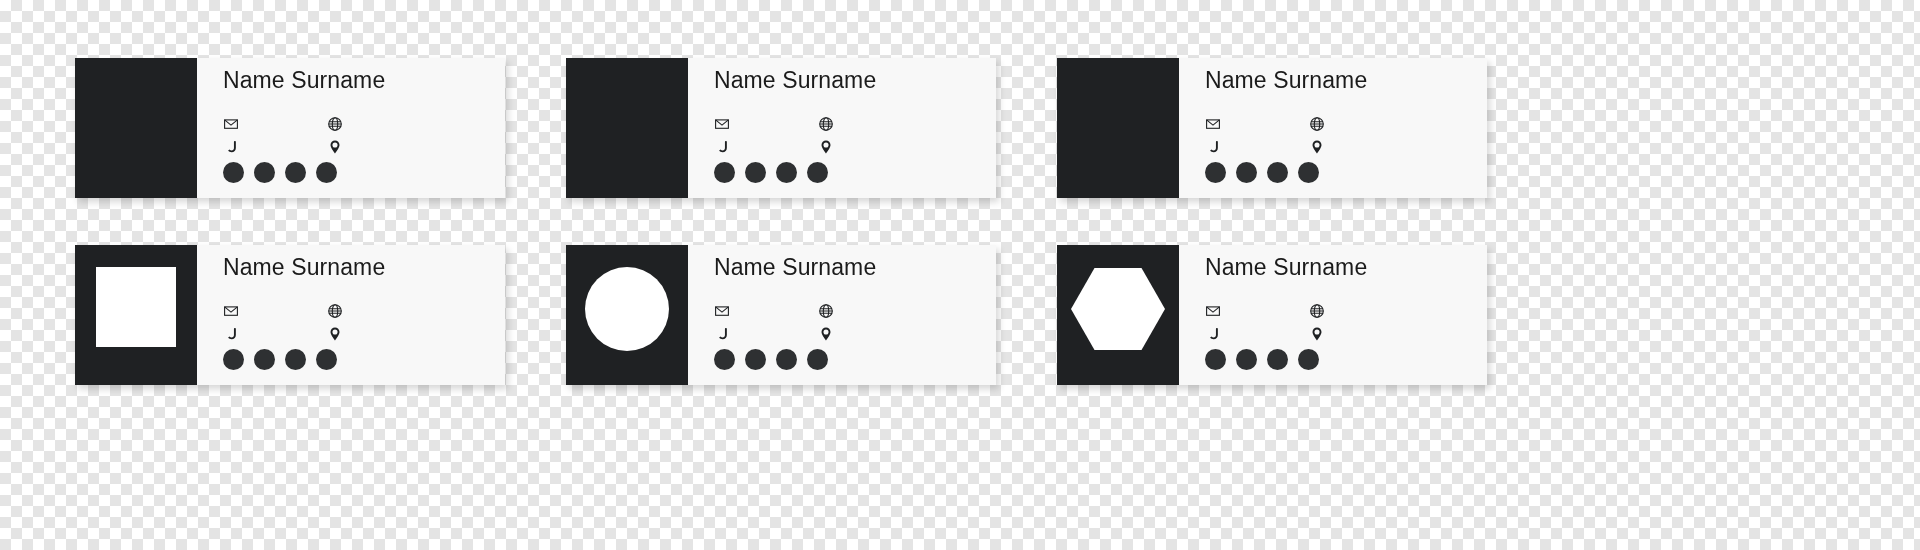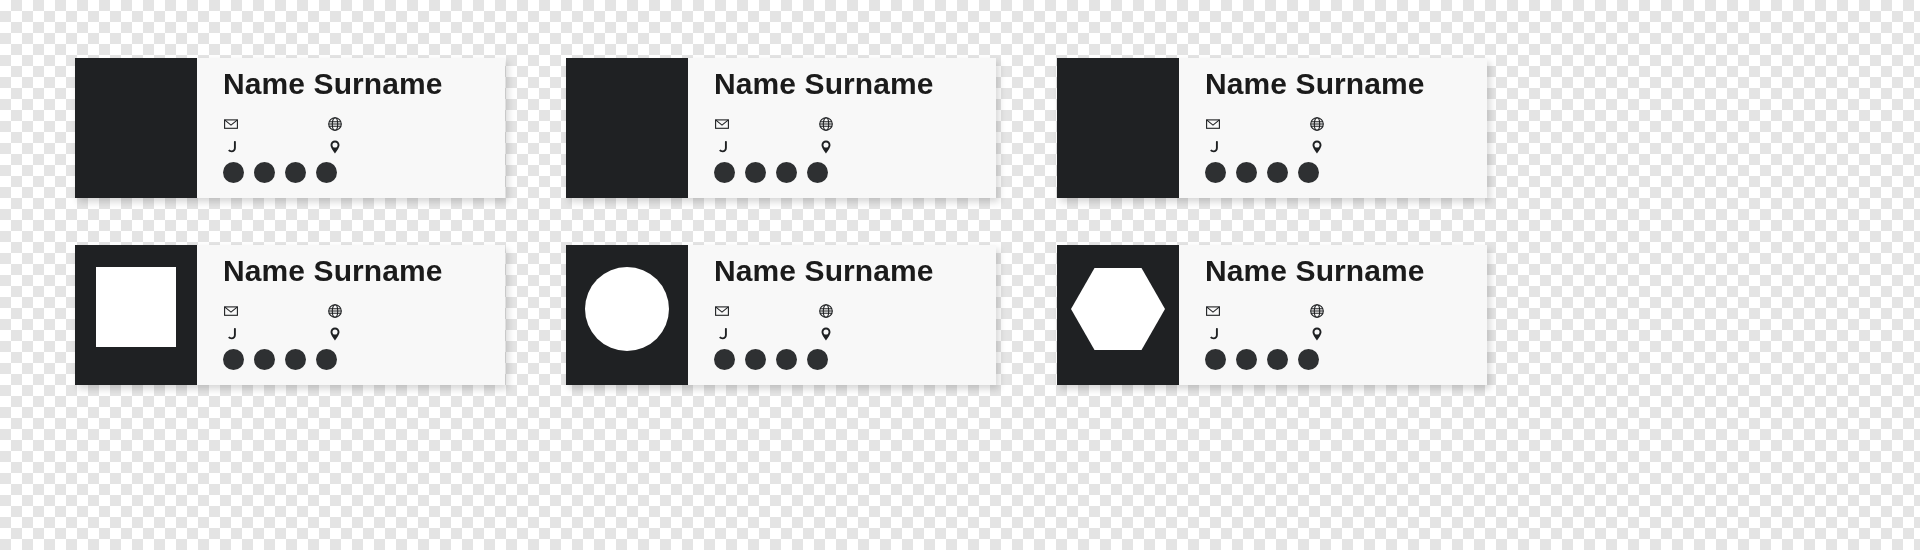--- a/index.html
+++ b/index.html
@@ -71,22 +71,22 @@
   .card-body {
     position: relative;
     flex: 1 1 auto;
     padding: 0;
   }
 
   .card-name {
     position: absolute;
     left: 26px;
     top: 9px;
-    font-size: 30px;
-    font-weight: 700;
+    font-size: 23px;
+    font-weight: 400;
     letter-spacing: 0.1px;
     color: #1b1b1b;
     white-space: nowrap;
   }
 
   .contact-grid {
     position: absolute;
     left: 26px;
     top: 56px;
     width: 160px;

